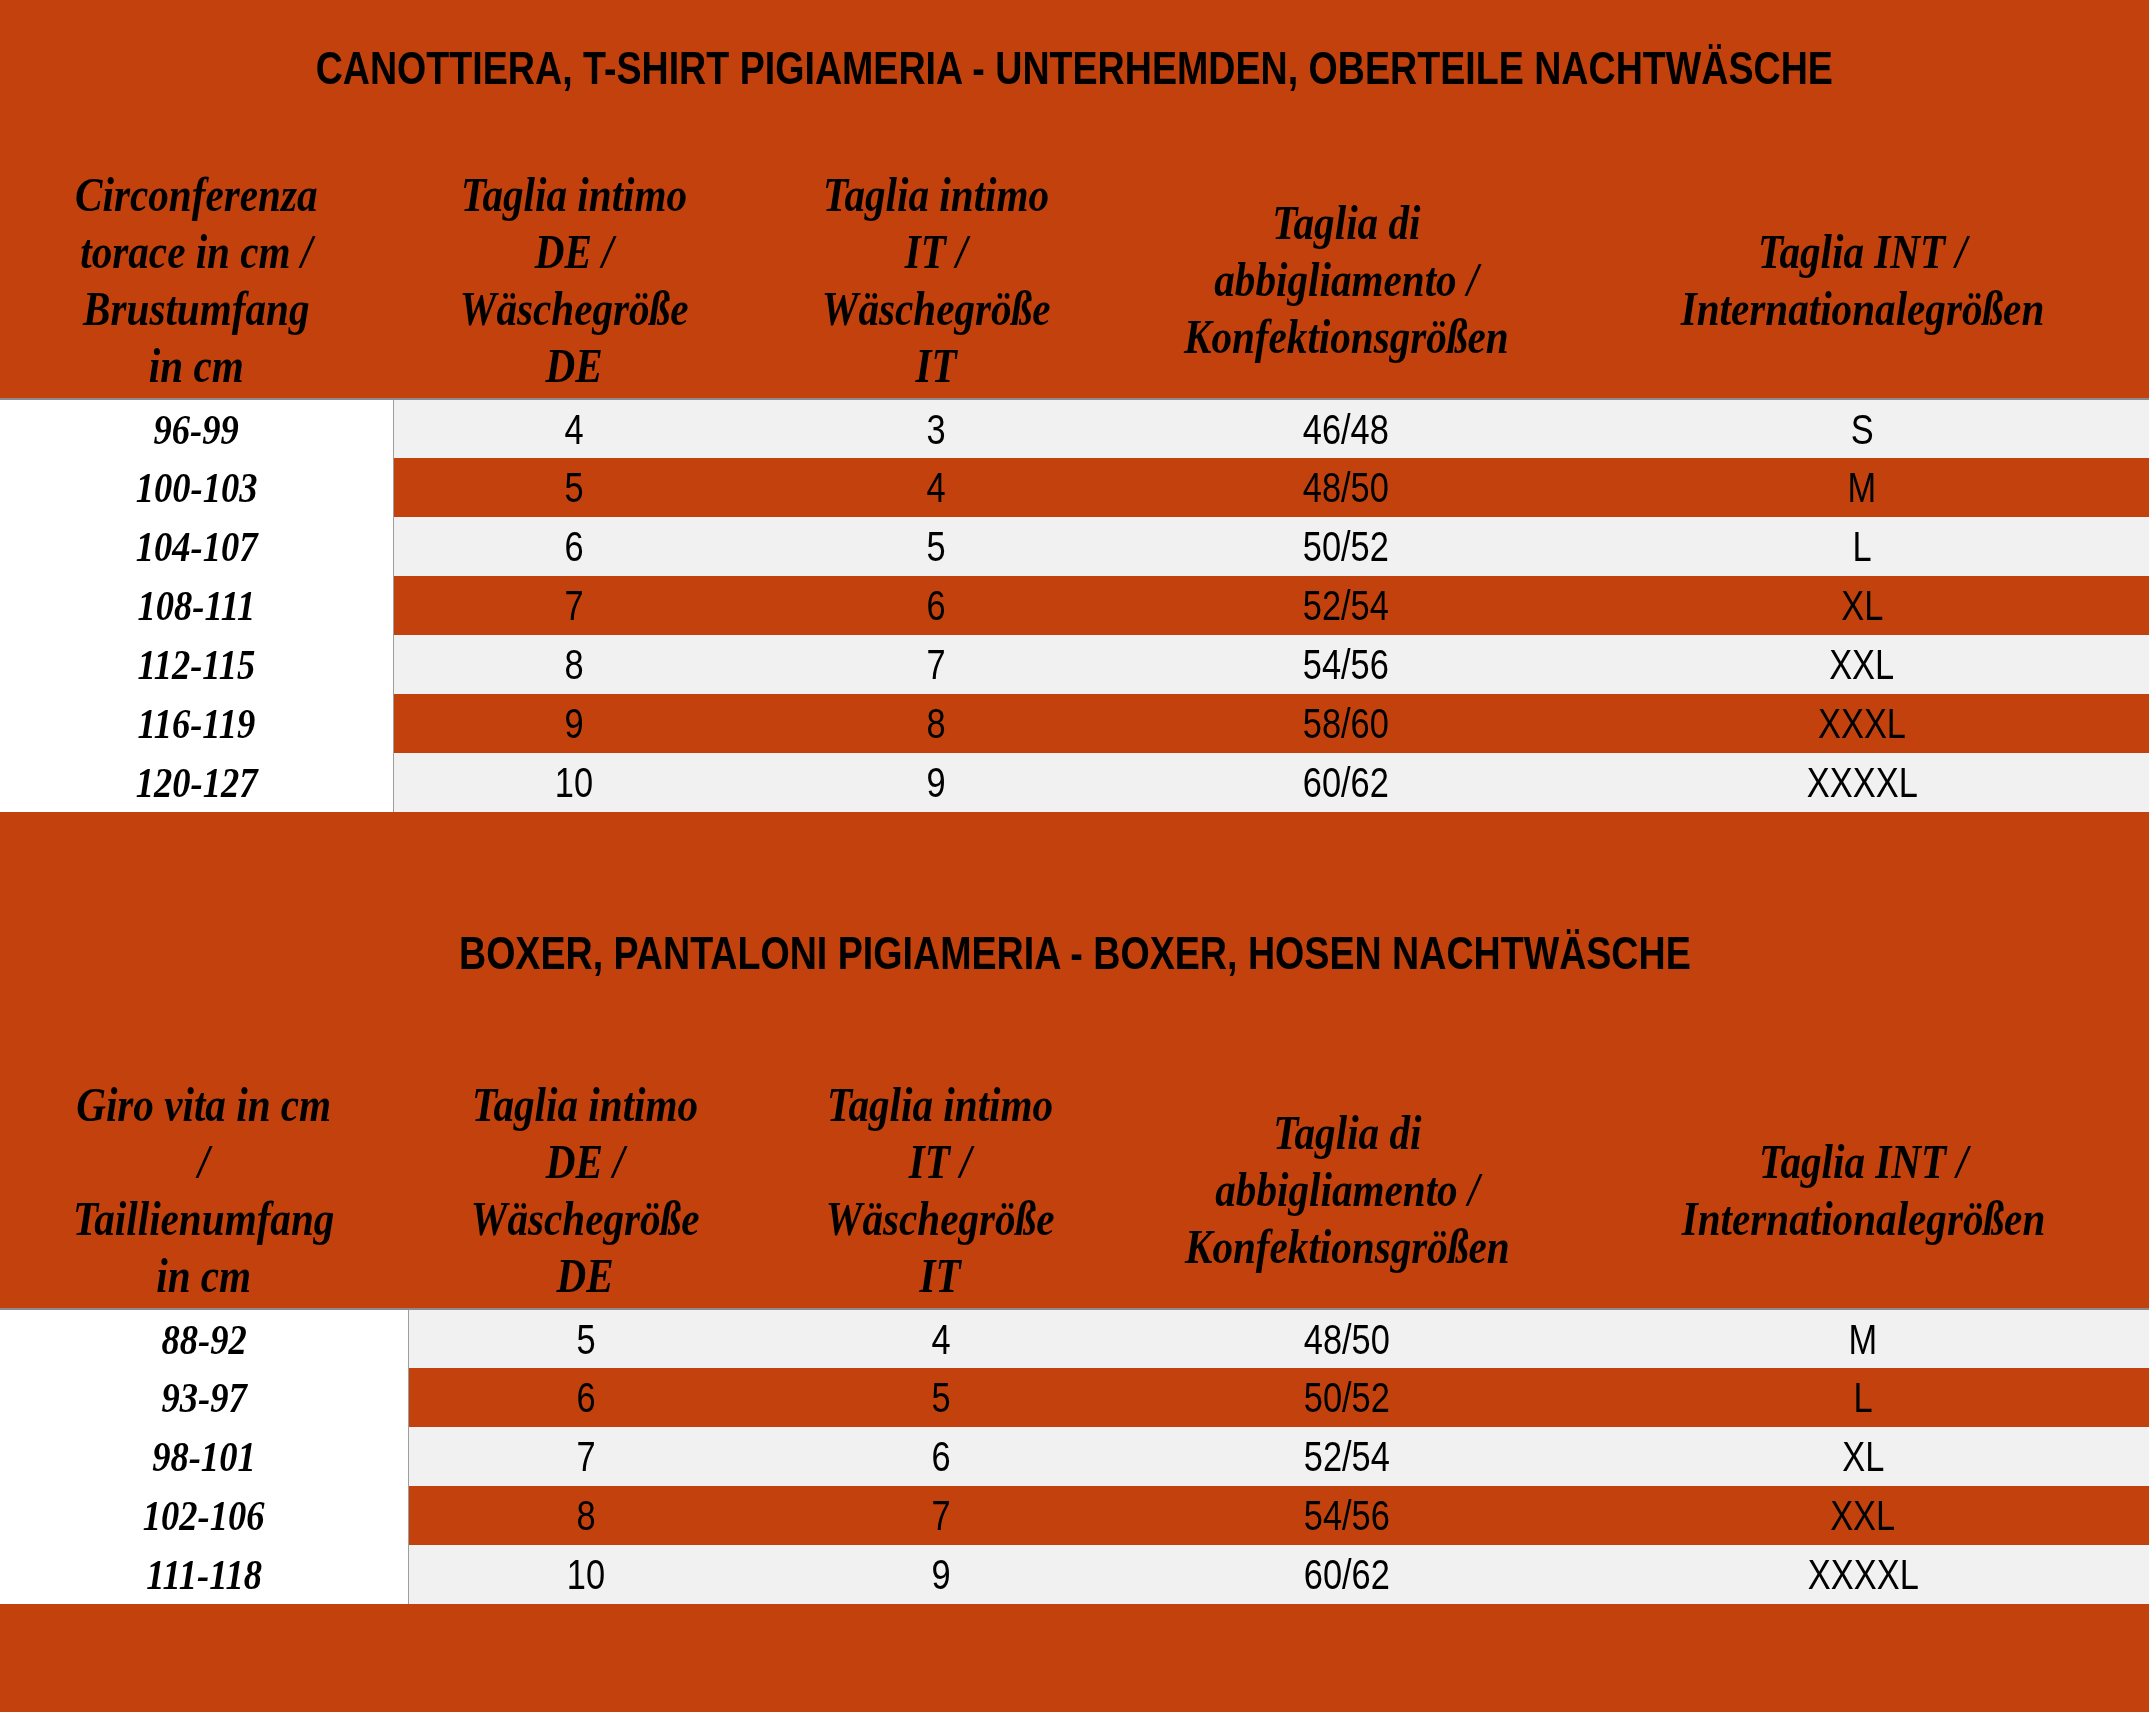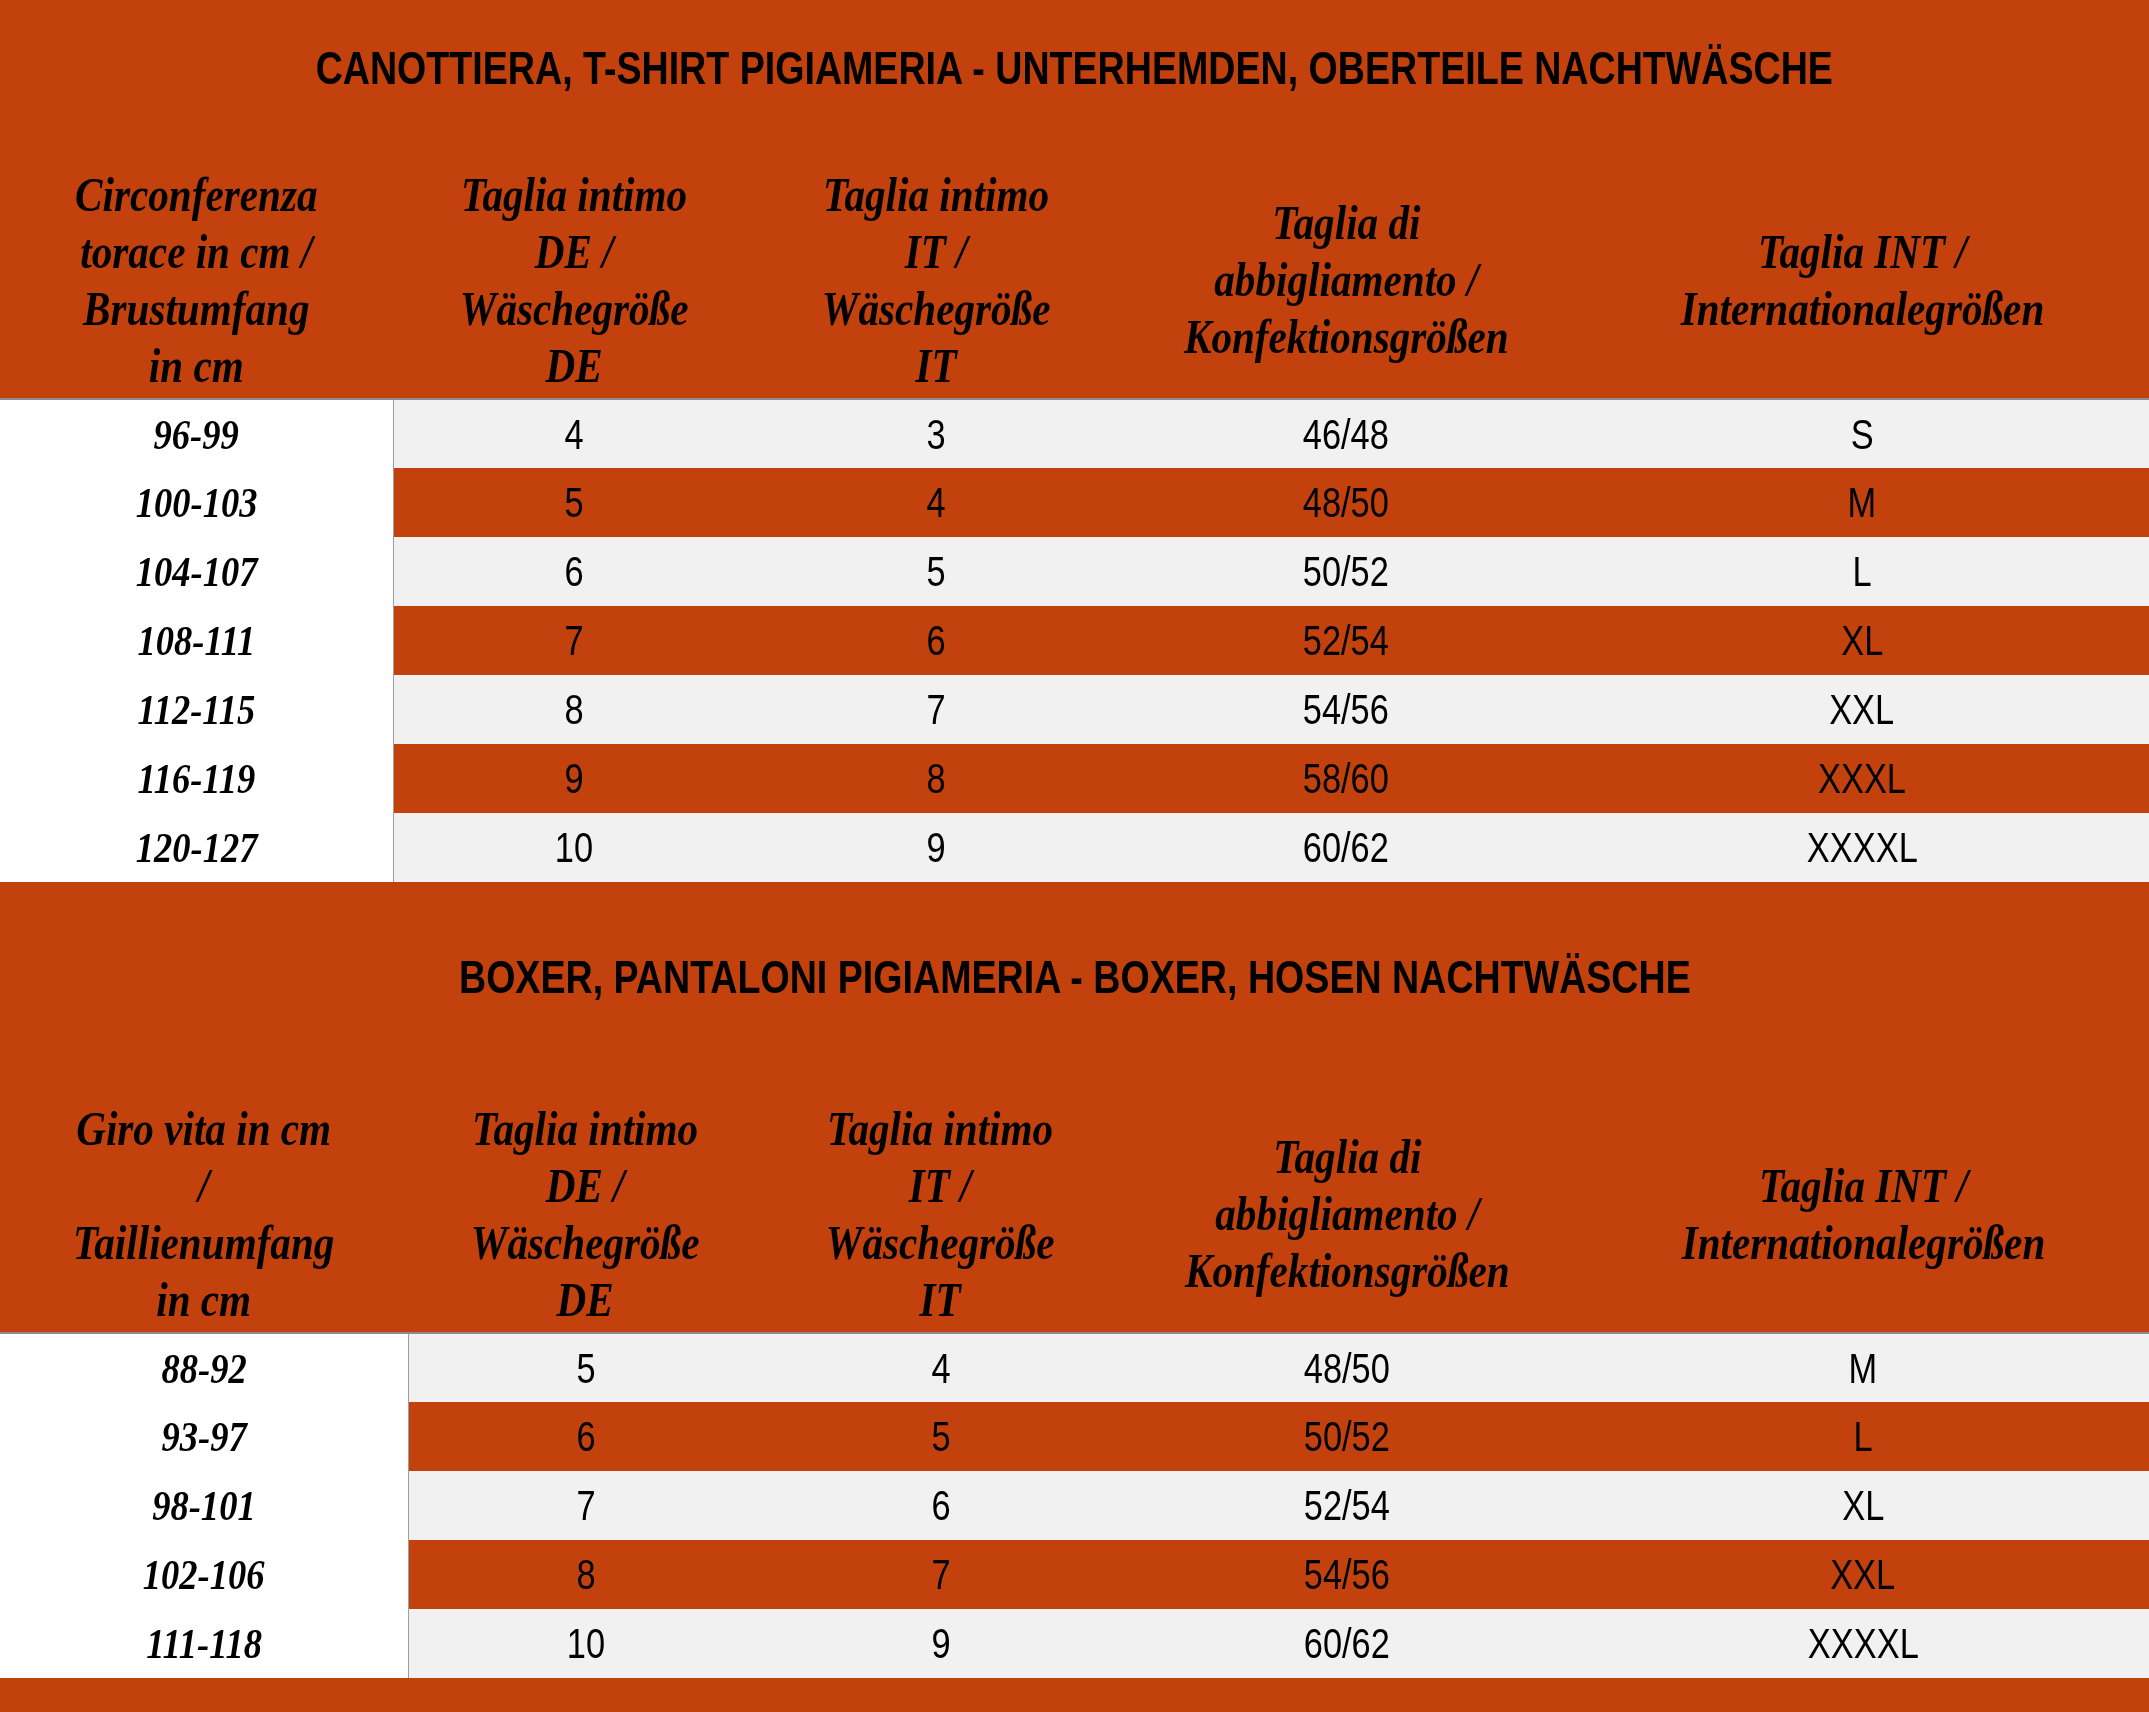--- a/index.html
+++ b/index.html
@@ -7,40 +7,40 @@
   .page {
     width:2149px; height:1713px; overflow:hidden;
     background:#c2410c; color:#000000;
     font-family:"Liberation Sans", sans-serif;
   }
   .title {
     text-align:center; font-weight:700; font-size:47px; line-height:61px;
     white-space:nowrap; color:#000000;
   }
   .title-1 { margin-top:37px; }
-  .title-2 { margin-top:64px; }
+  .title-2 { margin-top:110px; }
   .cnd-t { display:inline-block; transform:scaleX(0.80); transform-origin:50% 50%; }
   table.size-table {
     width:2149px; table-layout:fixed; border-collapse:collapse;
   }
   table.t1 { margin-top:63px; }
   table.t2 { margin-top:88px; }
   thead tr { height:238px;padding-left:8px; }
   th {
     vertical-align:middle; text-align:center;
     border-bottom:2.6px solid #8c8c8c;
     font-family:"Liberation Serif", serif;
     font-style:italic; font-weight:700;
     font-size:49px; line-height:57px;
   }
   .hdr {
     display:inline-block; white-space:pre-line;
     transform:scaleX(0.84); transform-origin:50% 50%;
   }
-  tbody tr { height:69px; }
+  tbody tr { height:59px; }
   td { text-align:center; vertical-align:middle; }
   td.c0 {
     font-family:"Liberation Serif", serif; font-style:italic; font-weight:700;
     font-size:43px; background:#ffffff;
     border-right:1.7px solid #9e9e9e;
   }
   td.c1, td.c2, td.c3, td.c4 { font-size:43px; font-weight:400; }
   tbody tr:nth-child(odd) td:not(.c0) { background:#f1f1f1; }
   td .ser  { display:inline-block; transform:scaleX(0.85); transform-origin:50% 50%; }
   td .sans { display:inline-block; transform:scaleX(0.80); transform-origin:50% 50%; }

